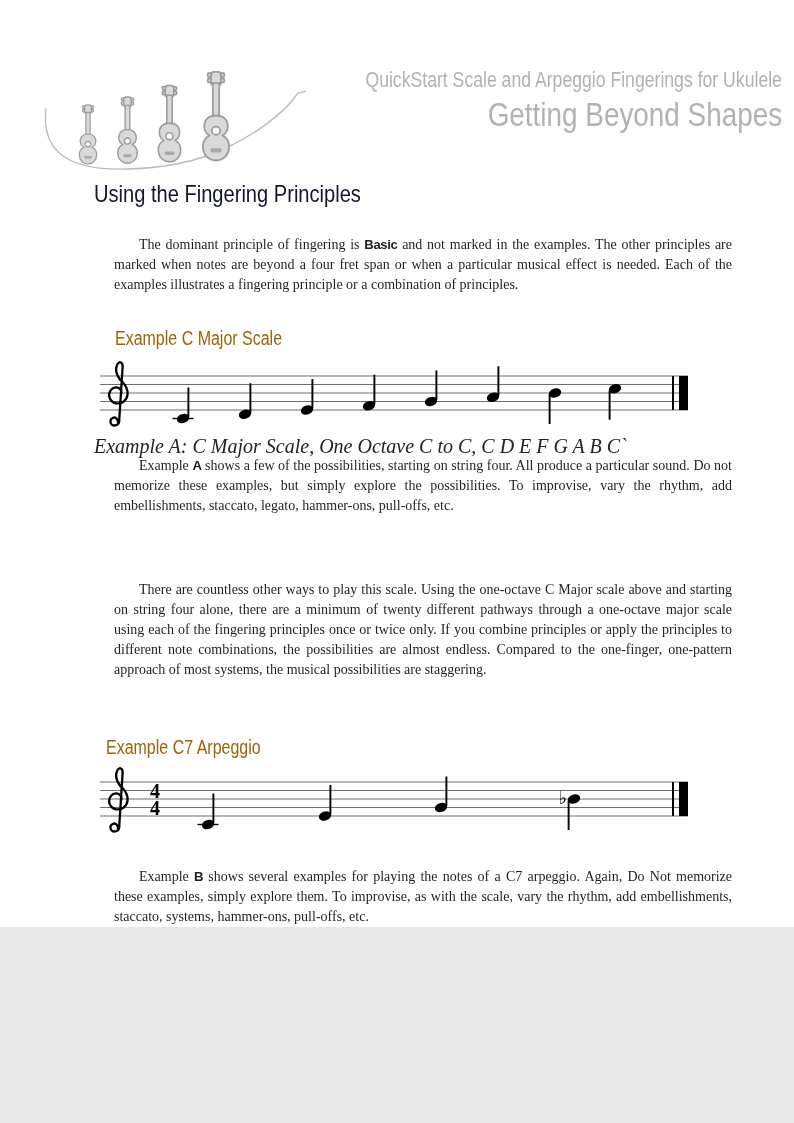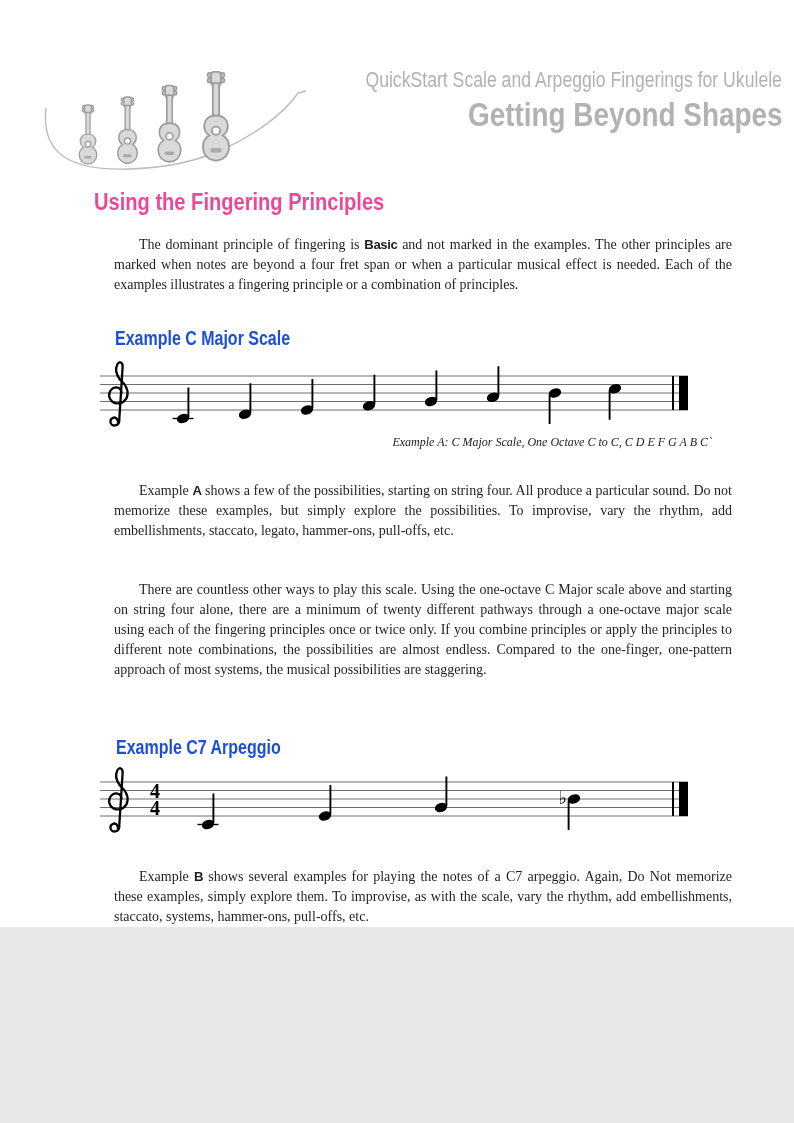--- a/index.html
+++ b/index.html
@@ -1,29 +1,29 @@
 <!DOCTYPE html>
 <html><head>
 <meta charset="utf-8">
 <style>
   html,body{margin:0;padding:0;background:#e8e8e8;}
   #page{position:relative;width:794px;height:927px;background:#ffffff;margin:0 auto;overflow:hidden;
         font-family:"Liberation Serif",serif;color:#1f1f1f;padding-left:32px;}
   .abs{position:absolute;}
   .cond-l{display:inline-block;transform:scaleX(0.82);transform-origin:0 50%;white-space:nowrap;}
   .cond-r{display:inline-block;transform:scaleX(0.82);transform-origin:100% 50%;white-space:nowrap;}
-  .headsans{font-family:"Liberation Sans",sans-serif;font-weight:700;}
+  .headsans{font-family:"Liberation Sans",sans-serif;font-weight:400;}
   .hdr-titles{right:44px;top:68px;text-align:right;line-height:1.12;}
   .hdr-line1{font-size:21.5px;color:#b2b2b2;font-family:"Liberation Sans",sans-serif;font-weight:400;}
   .hdr-line2{font-size:34px;color:#b2b2b2;margin-top:3px;}
-  .h1{left:94px;top:180px;font-size:24.5px;color:#ec4899;margin-top:8px;}
-  .h2{font-size:19.5px;color:#1d4ed8;}
+  .h1{left:94px;top:180px;font-size:24.5px;color:#0f172a;}
+  .h2{font-size:19.5px;color:#a16207;}
   .body-p{left:94px;width:618px;font-size:14px;line-height:20px;text-align:justify;text-indent:25px;margin-left:20px;}
   .tok-bold{font-family:"Liberation Sans",sans-serif;font-weight:700;letter-spacing:-0.4px;font-size:0.94em;}
-  .caption{left:94px;width:618px;text-align:right;font-style:italic;font-size:12px;color:#222;}
+  .caption{left:94px;width:618px;text-align:left;font-style:italic;font-size:20px;color:#222;}
   .footer-text{right:40px;top:1048px;font-size:17.5px;color:#8d8d8d;}
   .footer-rule{left:166px;width:589px;top:1076px;height:2px;background:#9c9c9c;}
   svg{display:block;}
 </style>
 </head>
 <body>
 
 <div id="page">
 
   <svg class="abs" style="left:40px;top:52px" width="570" height="130" viewBox="0 0 570 130">
@@ -107,25 +107,25 @@
         <line x1="451.6" y1="48.5" x2="451.6" y2="78" stroke="#000" stroke-width="1.9"></line>
       </g>
       <g>
         <ellipse cx="517" cy="42.75" rx="6.3" ry="4.5" transform="rotate(-18 517 42.75)" fill="#000"></ellipse>
         <line x1="511.6" y1="44.25" x2="511.6" y2="73.75" stroke="#000" stroke-width="1.9"></line>
       </g>
     </svg>
 
   <div class="abs caption" style="top:435px">Example A: C Major Scale, One Octave C to C, C D E F G A B C`</div>
 
-  <p class="abs body-p" style="top:467px"><span>Example </span><span class="tok-bold">A</span><span> shows a few of the possibilities, starting on string four. All produce a particular sound. Do not memorize these examples, but simply explore the possibilities. To improvise, vary the rhythm, add embellishments, staccato, legato, hammer-ons, pull-offs, etc.</span></p>
+  <p class="abs body-p" style="top:442px"><span>Example </span><span class="tok-bold">A</span><span> shows a few of the possibilities, starting on string four. All produce a particular sound. Do not memorize these examples, but simply explore the possibilities. To improvise, vary the rhythm, add embellishments, staccato, legato, hammer-ons, pull-offs, etc.</span></p>
 
   <p class="abs body-p" style="top:566px">There are countless other ways to play this scale. Using the one-octave C Major scale above and starting on string four alone, there are a minimum of twenty different pathways through a one-octave major scale using each of the fingering principles once or twice only. If you combine principles or apply the principles to different note combinations, the possibilities are almost endless. Compared to the one-finger, one-pattern approach of most systems, the musical possibilities are staggering.</p>
 
-  <div class="abs h2 headsans" style="left:116px;top:736px">
+  <div class="abs h2 headsans" style="left:106px;top:736px">
     <span class="cond-l">Example C7 Arpeggio</span>
   </div>
 
   <svg id="staff-b" class="abs" style="left:98px;top:752px" width="592" height="116" viewBox="0 0 592 116">
       <line x1="2" y1="30" x2="590" y2="30" stroke="#6e6e6e" stroke-width="1.1"></line>
       <line x1="2" y1="38.5" x2="590" y2="38.5" stroke="#6e6e6e" stroke-width="1.1"></line>
       <line x1="2" y1="47" x2="590" y2="47" stroke="#6e6e6e" stroke-width="1.1"></line>
       <line x1="2" y1="55.5" x2="590" y2="55.5" stroke="#6e6e6e" stroke-width="1.1"></line>
       <line x1="2" y1="64" x2="590" y2="64" stroke="#6e6e6e" stroke-width="1.1"></line>
       <line x1="575" y1="30" x2="575" y2="64" stroke="#000" stroke-width="2"></line>

